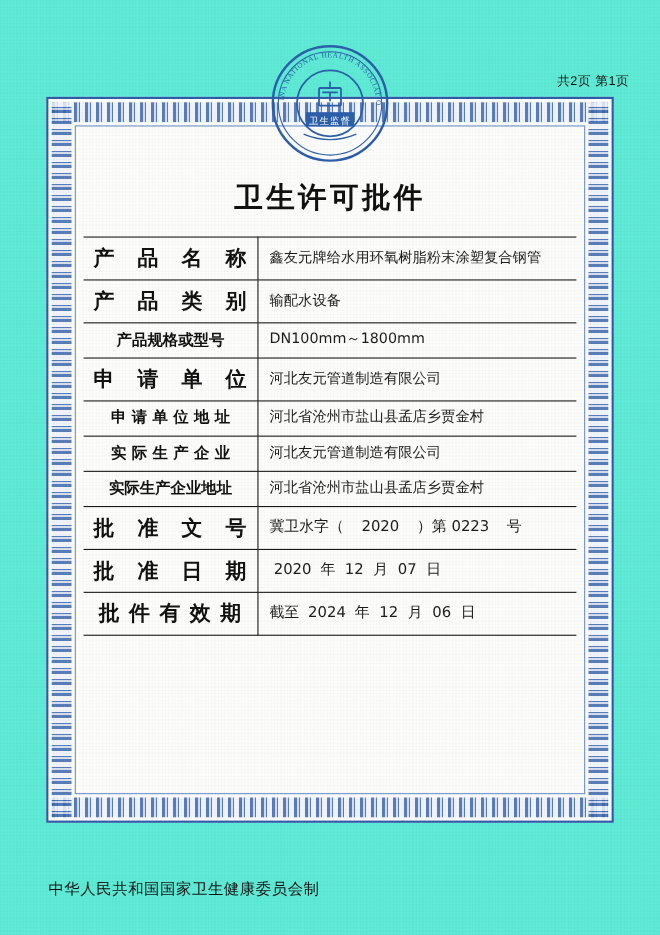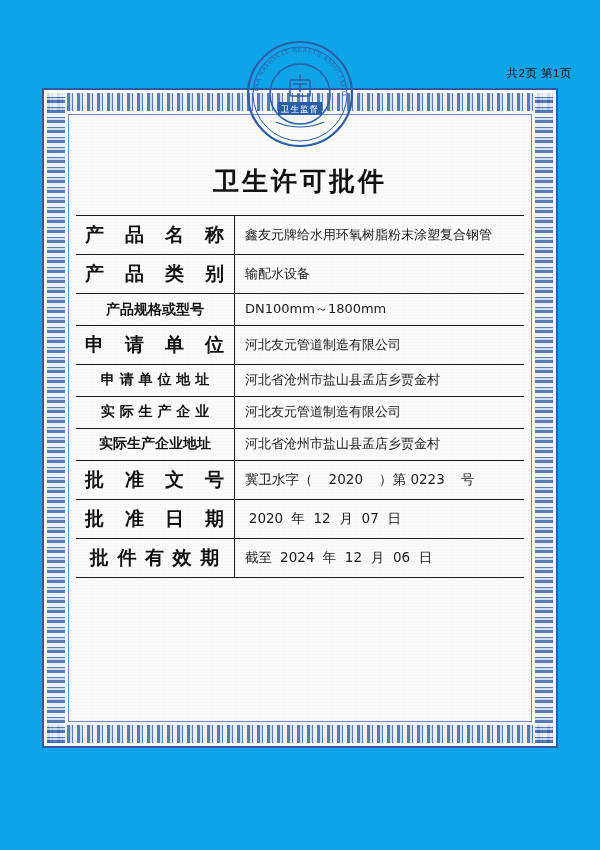--- a/index.html
+++ b/index.html
@@ -10,21 +10,21 @@
     width: 600px;
     height: 850px;
     background: #ffffff;
     font-family: "Liberation Sans", sans-serif;
     overflow: hidden;
   }
   .page {
     position: relative;
     width: 600px;
     height: 850px;
-    background: #0ea5e9;
+    background: #5eead4;
   }
   
   .page::before {
     content: "";
     position: absolute;
     inset: 0;
     background:
       repeating-linear-gradient(0deg, rgba(0,0,0,0.012) 0px, rgba(0,0,0,0.012) 1px, rgba(255,255,255,0) 1px, rgba(255,255,255,0) 3px),
       repeating-linear-gradient(90deg, rgba(0,0,0,0.010) 0px, rgba(0,0,0,0.010) 1px, rgba(255,255,255,0) 1px, rgba(255,255,255,0) 3px);
     pointer-events: none;
@@ -118,21 +118,21 @@
     color: #111;
   }
   .title-main {
     font-family: "DejaVu Sans", sans-serif;
     font-size: 23px;
     font-weight: bold;
     letter-spacing: 1px;
     line-height: 1.25;
   }
   .title-sub {
-    font-family: Liberation Serif, serif;
+    font-family: Liberation Mono, monospace;
     font-size: 26px;
     font-weight: bold;
     letter-spacing: 3px;
     margin-top: 6px;
     line-height: 1.2;
   }
 
   table.form {
     width: 100%;
     margin-top: 18px;
@@ -303,13 +303,14 @@
             <span class="num sm">06</span>
             <span>日</span>
           </span>
         </td>
       </tr>
     </tbody>
       </table>
 
   </div>
 
+  <div class="footer">中华人民共和国国家卫生健康委员会制</div>
 </div>
 
 </body></html>

